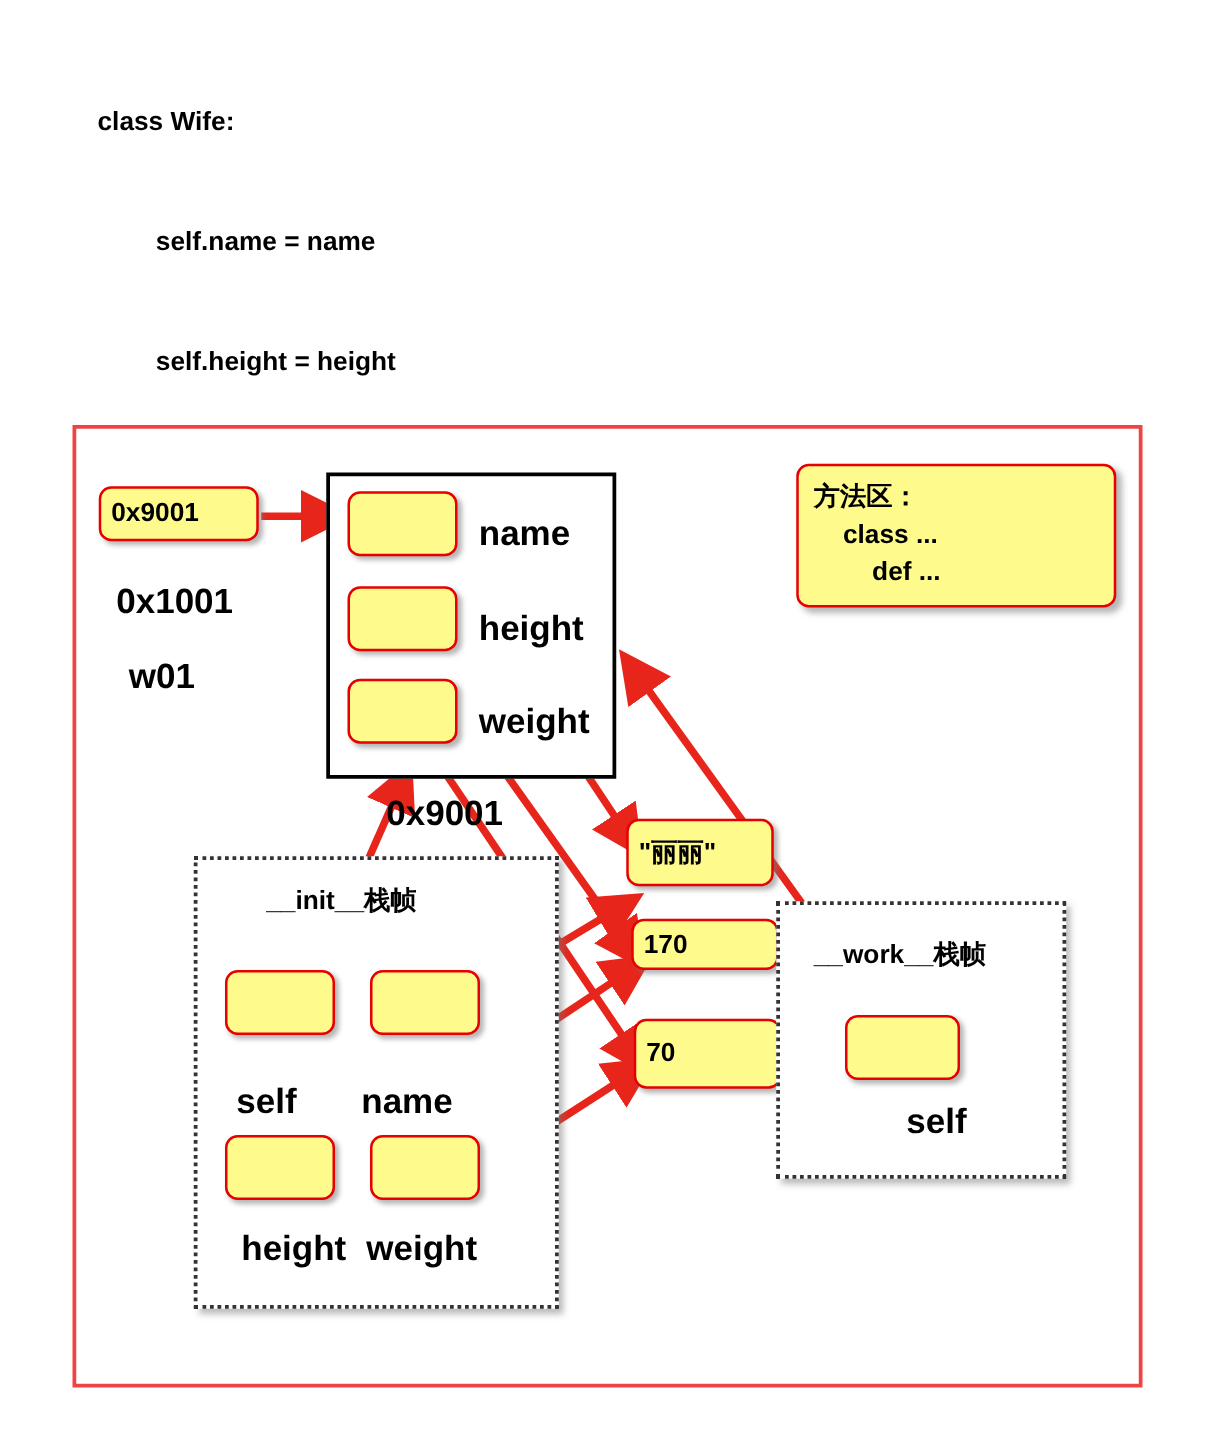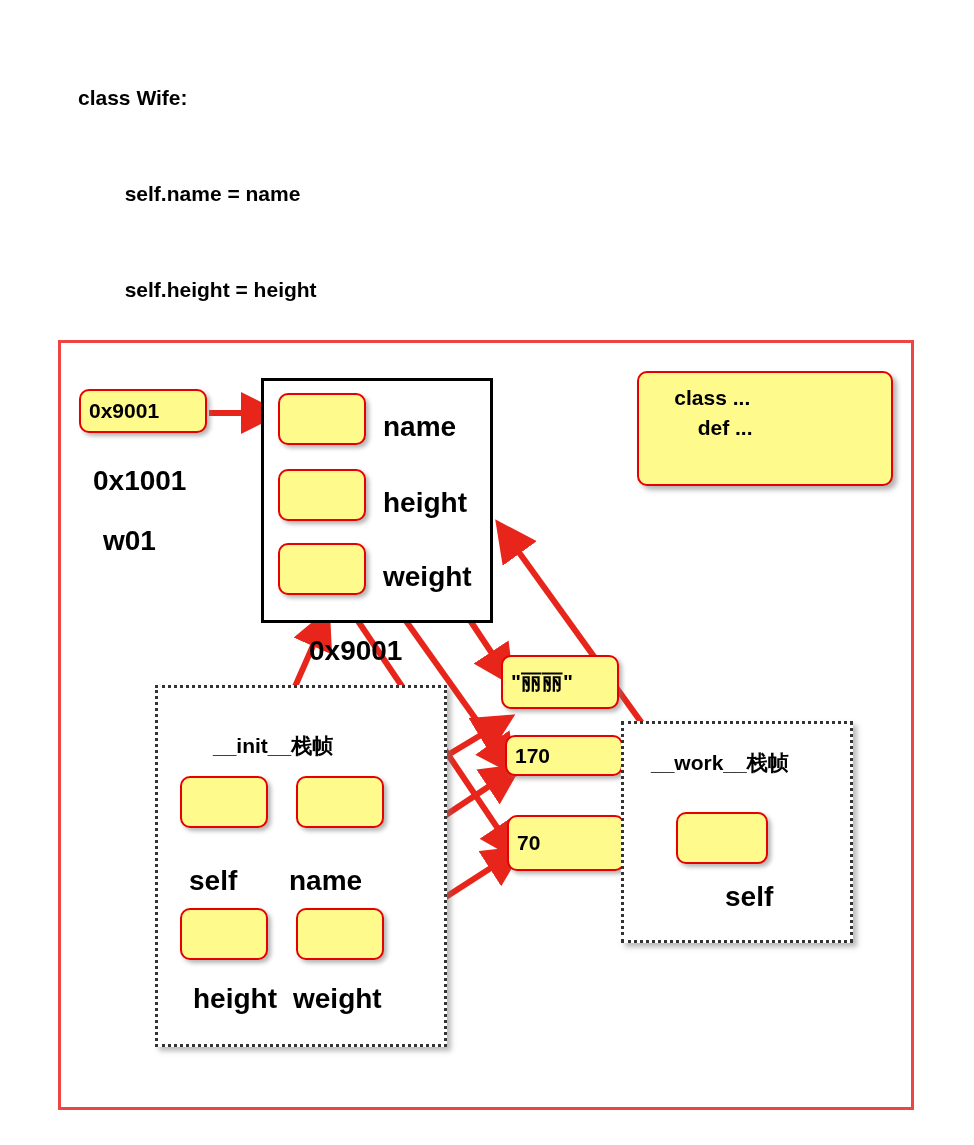--- a/index.html
+++ b/index.html
@@ -180,41 +180,42 @@
     <div class="cell" style="left:14px; top:12px; width:88px; height:52px;"></div>
     <div class="cell" style="left:14px; top:88px; width:88px; height:52px;"></div>
     <div class="cell" style="left:14px; top:162px; width:88px; height:52px;"></div>
   </div>
   <div class="label" style="left:322px; top:68px;">name</div>
   <div class="label" style="left:322px; top:144px;">height</div>
   <div class="label" style="left:322px; top:218px;">weight</div>
   <div class="label" style="left:248px; top:292px;">0x9001</div>
 
   <div id="method-area">
+    <div>方法区：</div>
     <div>    class ...</div>
     <div>        def ...</div>
   </div>
 
   <div class="cell txt" style="left:440px; top:312px; width:118px; height:54px;">
     <span>"丽丽"</span>
   </div>
   <div class="cell txt" style="left:444px; top:392px; width:118px; height:41px;">
     <span>170</span>
   </div>
   <div class="cell txt" style="left:446px; top:472px; width:118px; height:56px;">
     <span>70</span>
   </div>
 
   <div class="frame" style="left:94px; top:342px; width:292px; height:362px;">
     <div class="cell" style="left:22px; top:88px; width:88px; height:52px;"></div>
     <div class="cell" style="left:138px; top:88px; width:88px; height:52px;"></div>
     <div class="cell" style="left:22px; top:220px; width:88px; height:52px;"></div>
     <div class="cell" style="left:138px; top:220px; width:88px; height:52px;"></div>
   </div>
-  <div class="frame-title" style="left:152px; top:389px;">__init__栈帧</div>
+  <div class="frame-title" style="left:152px; top:363px;">__init__栈帧</div>
   <div class="label" style="left:128px; top:522px;">self</div>
   <div class="label" style="left:228px; top:522px;">name</div>
   <div class="label" style="left:132px; top:640px;">height</div>
   <div class="label" style="left:232px; top:640px;">weight</div>
 
   <div class="frame" style="left:560px; top:378px; width:232px; height:222px;">
     <div class="cell" style="left:52px; top:88px; width:92px; height:52px;"></div>
   </div>
   <div class="frame-title" style="left:590px; top:406px;">__work__栈帧</div>
   <div class="label" style="left:664px; top:538px;">self</div>

